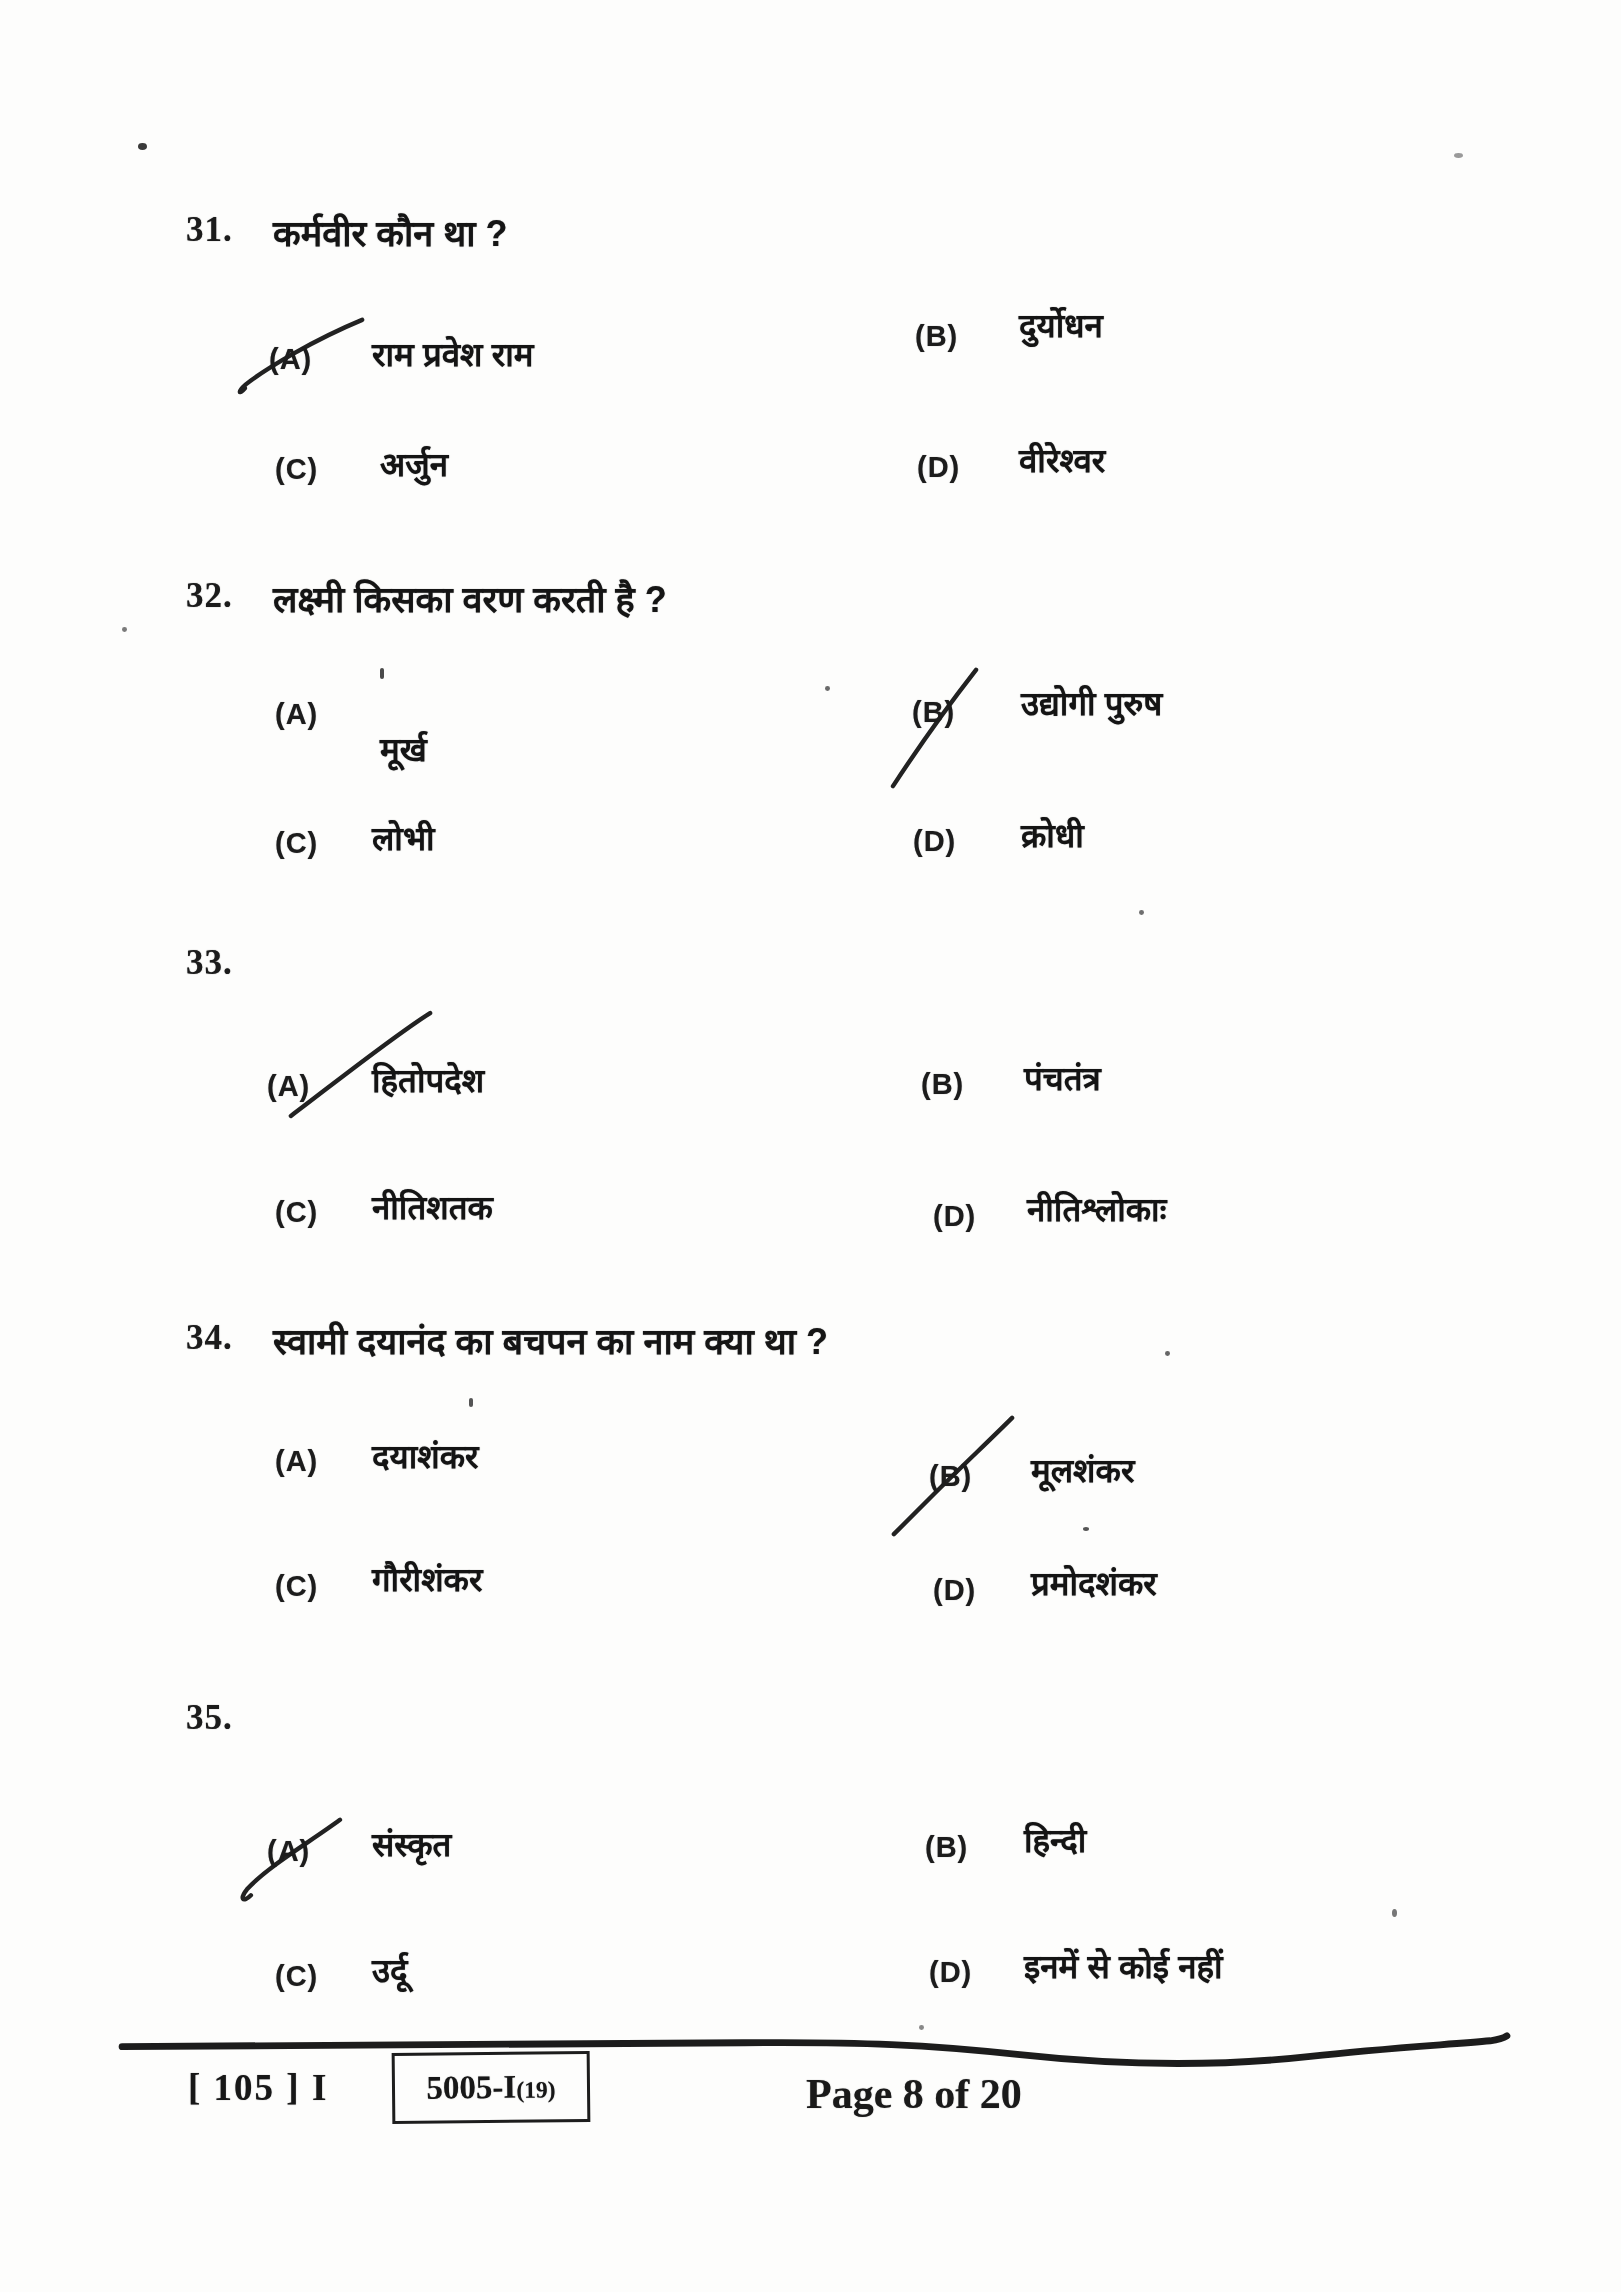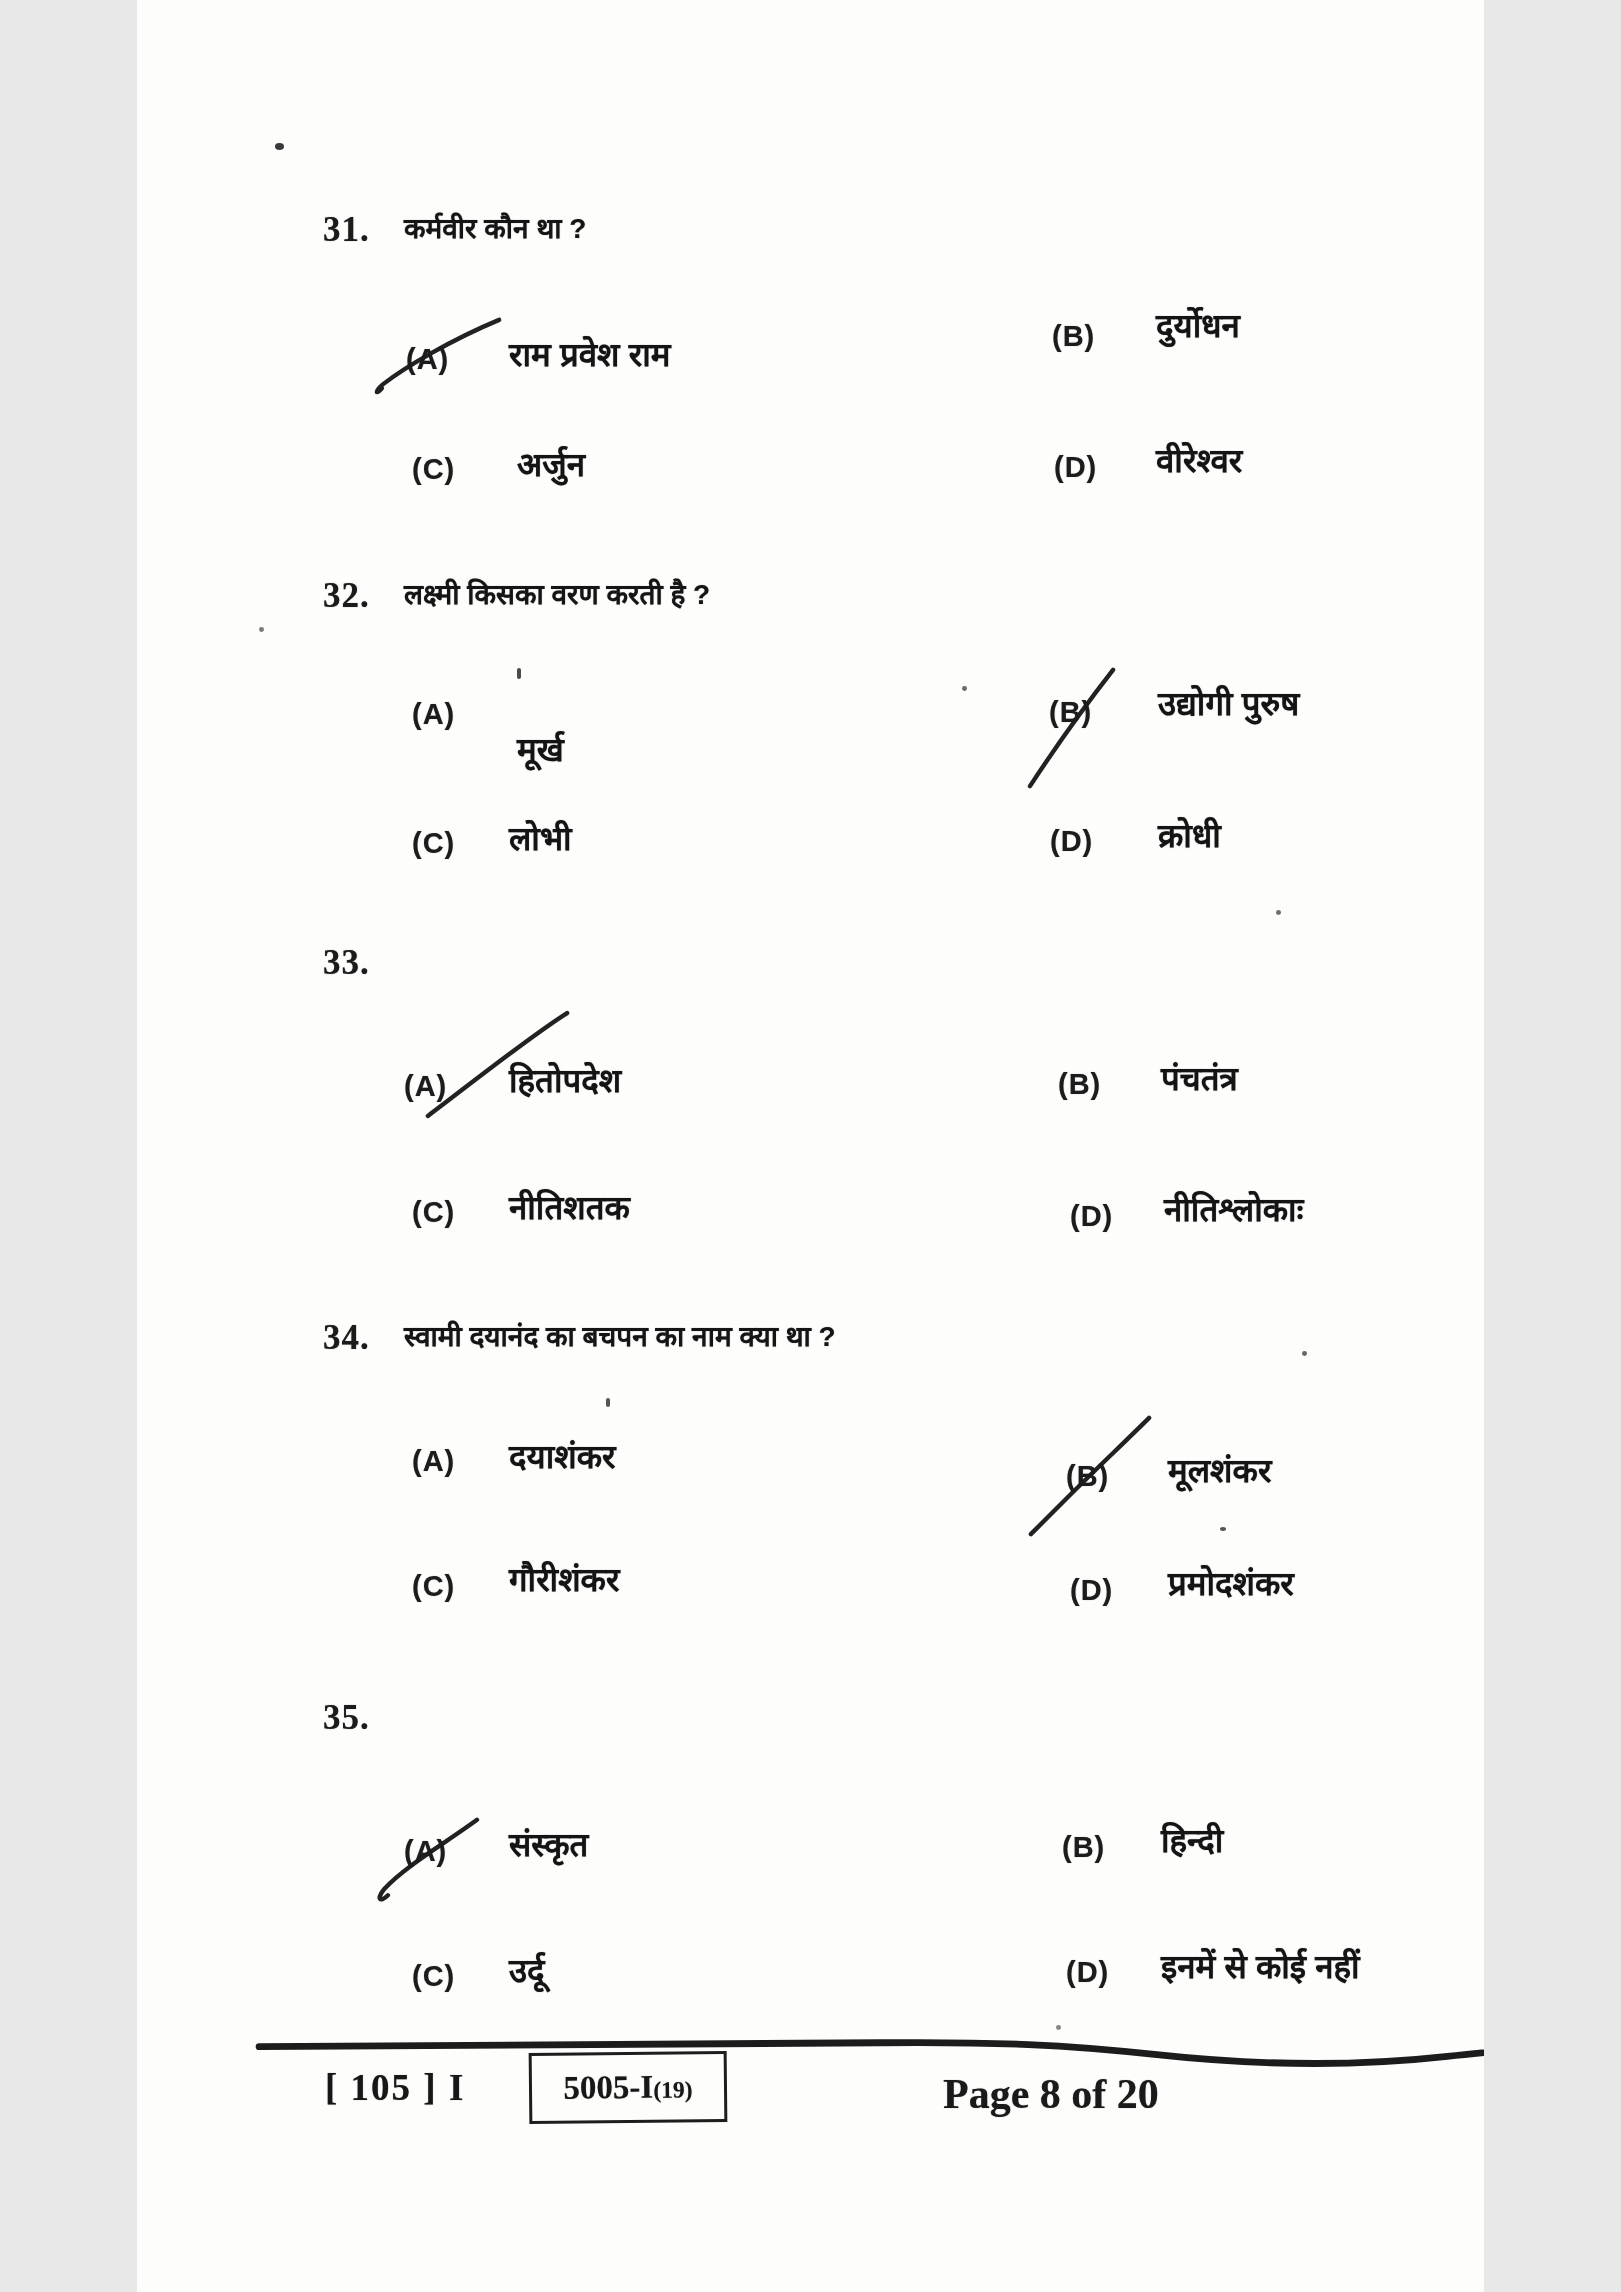--- a/index.html
+++ b/index.html
@@ -1,37 +1,38 @@
 <!DOCTYPE html>
 <html><head>
 <meta charset="utf-8">
 <style>
   html,body{margin:0;padding:0;background:#e8e8e8;}
   .page{
     position:relative;
-    width:1347px;height:2293px;
+    width:1621px;height:2293px;
     margin:0 auto;
     background:#fdfdfc;
     overflow:hidden;
     font-family:"Liberation Sans","DejaVu Sans",sans-serif;
     color:#161616;
   }
   .q-num{
     position:absolute;
     font-family:"Liberation Serif","DejaVu Serif",serif;
     font-size:35px;font-weight:700;color:#1b1b1b;
     letter-spacing:1px;
     text-shadow:0 0 1px rgba(20,20,20,.55);
     white-space:nowrap;
   }
   .q-text{
     position:absolute;
-    font-size:28px;font-weight:600;color:#151515;
+    font-size:36px;font-weight:600;color:#151515;
     text-shadow:0 0 1px rgba(20,20,20,.5);
     white-space:nowrap;
+    margin-left:6px;
   }
   .opt-label{
     position:absolute;
     font-size:29px;font-weight:600;color:#1c1c1c;
     text-shadow:0 0 1px rgba(20,20,20,.45);
     white-space:nowrap;
     letter-spacing:1px;
   }
   .opt-text{
     position:absolute;

